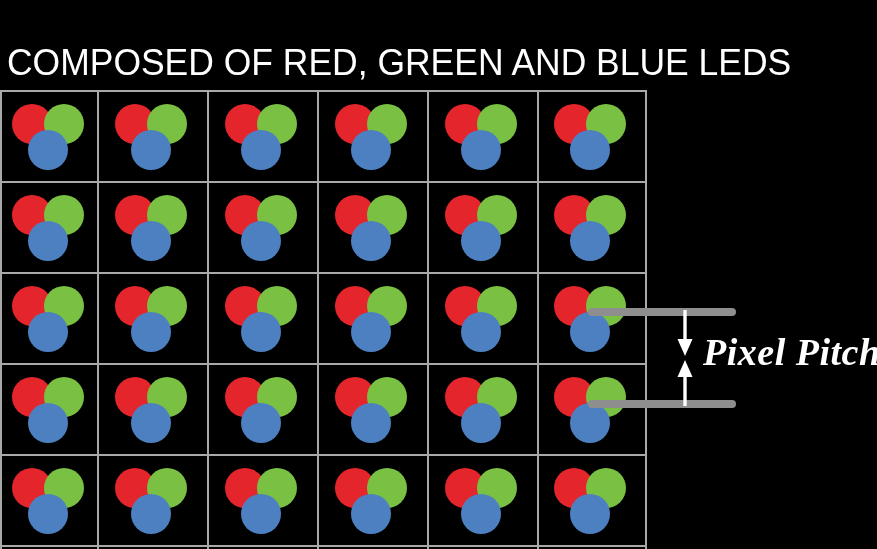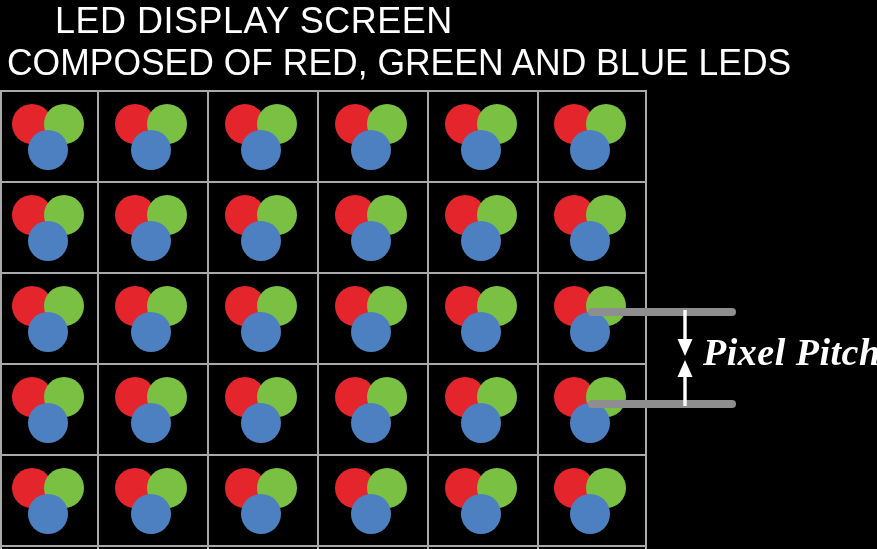--- a/index.html
+++ b/index.html
@@ -143,21 +143,20 @@
     white-space: nowrap;
     letter-spacing: 0.5px;
   }
 </style>
 </head>
 <body>
 
 <div id="stage">
 
   <div id="title-block">
-    <div id="title-line-1">LED DISPLAY SCREEN</div>
     <div id="title-line-2">COMPOSED OF RED, GREEN AND BLUE LEDS</div>
   </div>
 
   <div id="led-matrix" style="width: 645px; height: 459px;">
       <div class="grid-line-h" style="top: 0px; width: 645px; background: rgb(169, 169, 169);"></div>
       <div class="grid-line-h" style="top: 91px; width: 645px; background: rgb(169, 169, 169);"></div>
       <div class="grid-line-h" style="top: 182px; width: 645px; background: rgb(169, 169, 169);"></div>
       <div class="grid-line-h" style="top: 273px; width: 645px; background: rgb(169, 169, 169);"></div>
       <div class="grid-line-h" style="top: 364px; width: 645px; background: rgb(169, 169, 169);"></div>
       <div class="grid-line-h" style="top: 455px; width: 645px; background: rgb(169, 169, 169);"></div>

